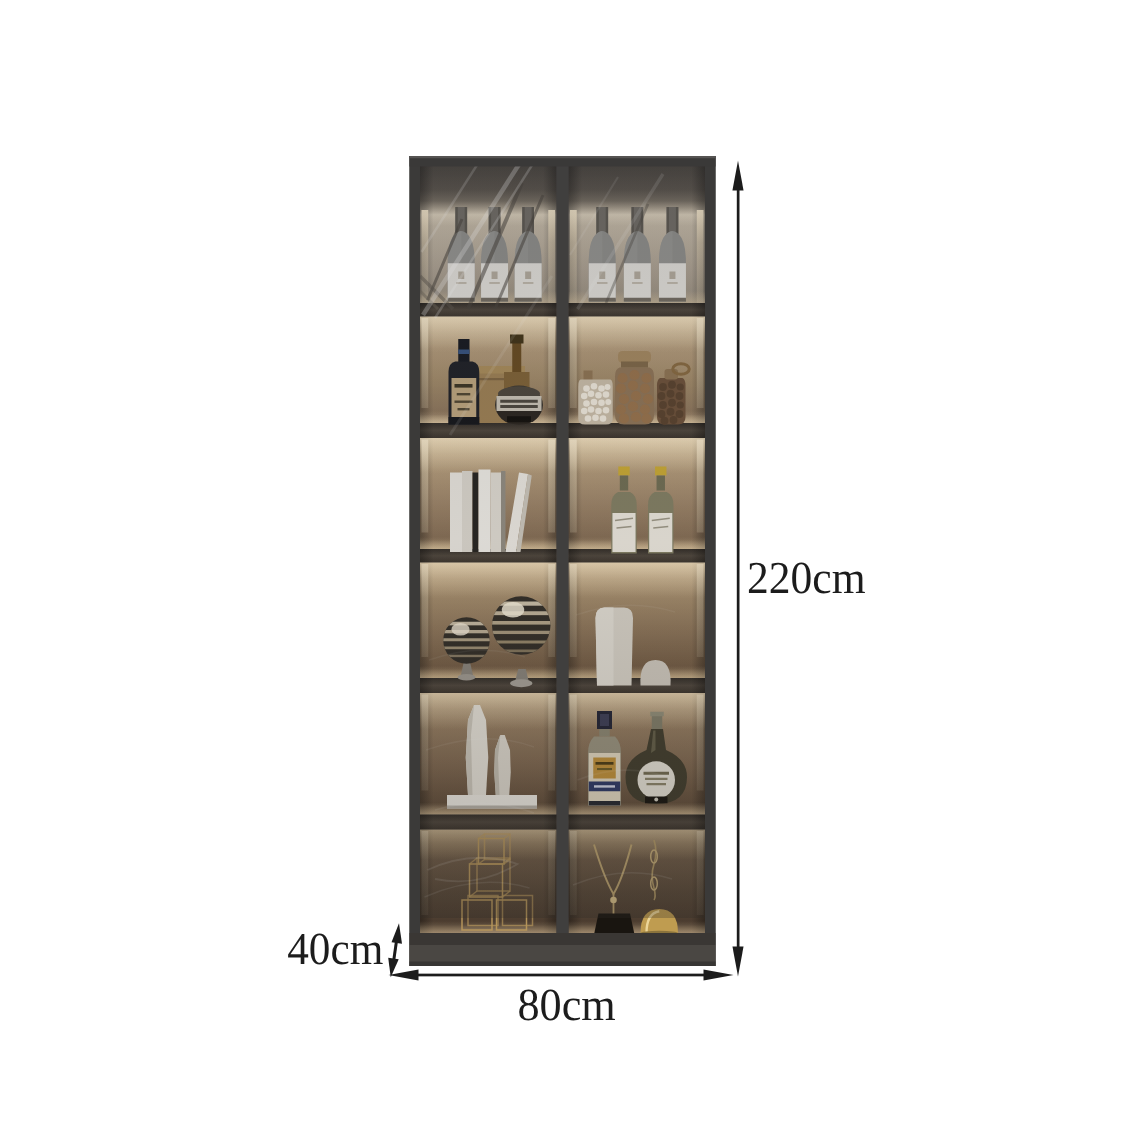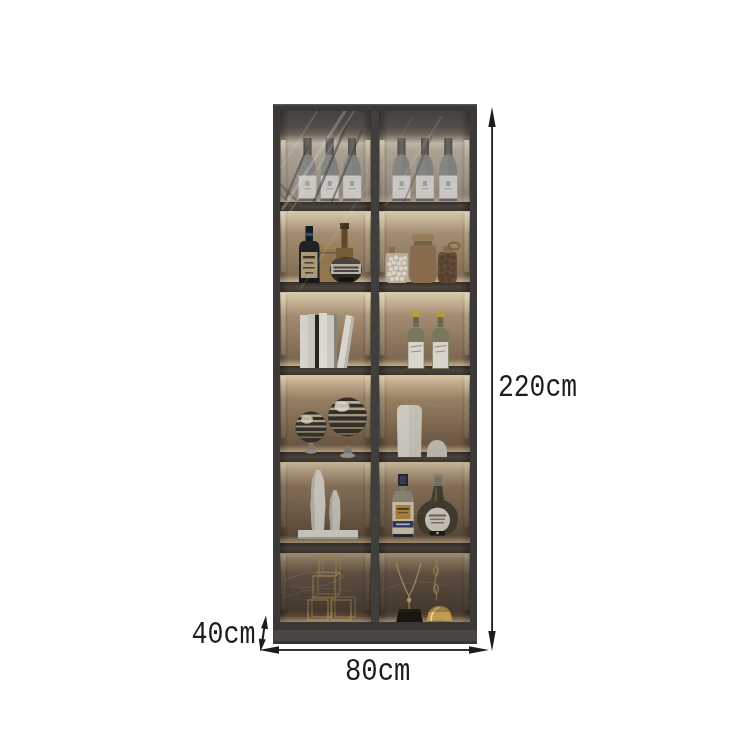--- a/index.html
+++ b/index.html
@@ -1,17 +1,17 @@
 <!DOCTYPE html>
 <html><head>
 <meta charset="utf-8">
 <style>
   html,body{margin:0;padding:0;background:#ffffff;}
   #stage{position:relative;width:750px;height:750px;background:#ffffff;overflow:hidden;
-         font-family:Liberation Mono, monospace;}
+         font-family:Liberation Serif, serif;}
 </style>
 </head>
 <body>
 <div id="stage">
 <svg width="750" height="750" viewBox="0 0 750 750" xmlns="http://www.w3.org/2000/svg">
 <defs>
   <linearGradient id="row1" x1="0" y1="0" x2="0" y2="1">
     <stop offset="0" stop-color="#45413c"></stop>
     <stop offset="0.18" stop-color="#565049"></stop>
     <stop offset="0.26" stop-color="#726a5f"></stop>

